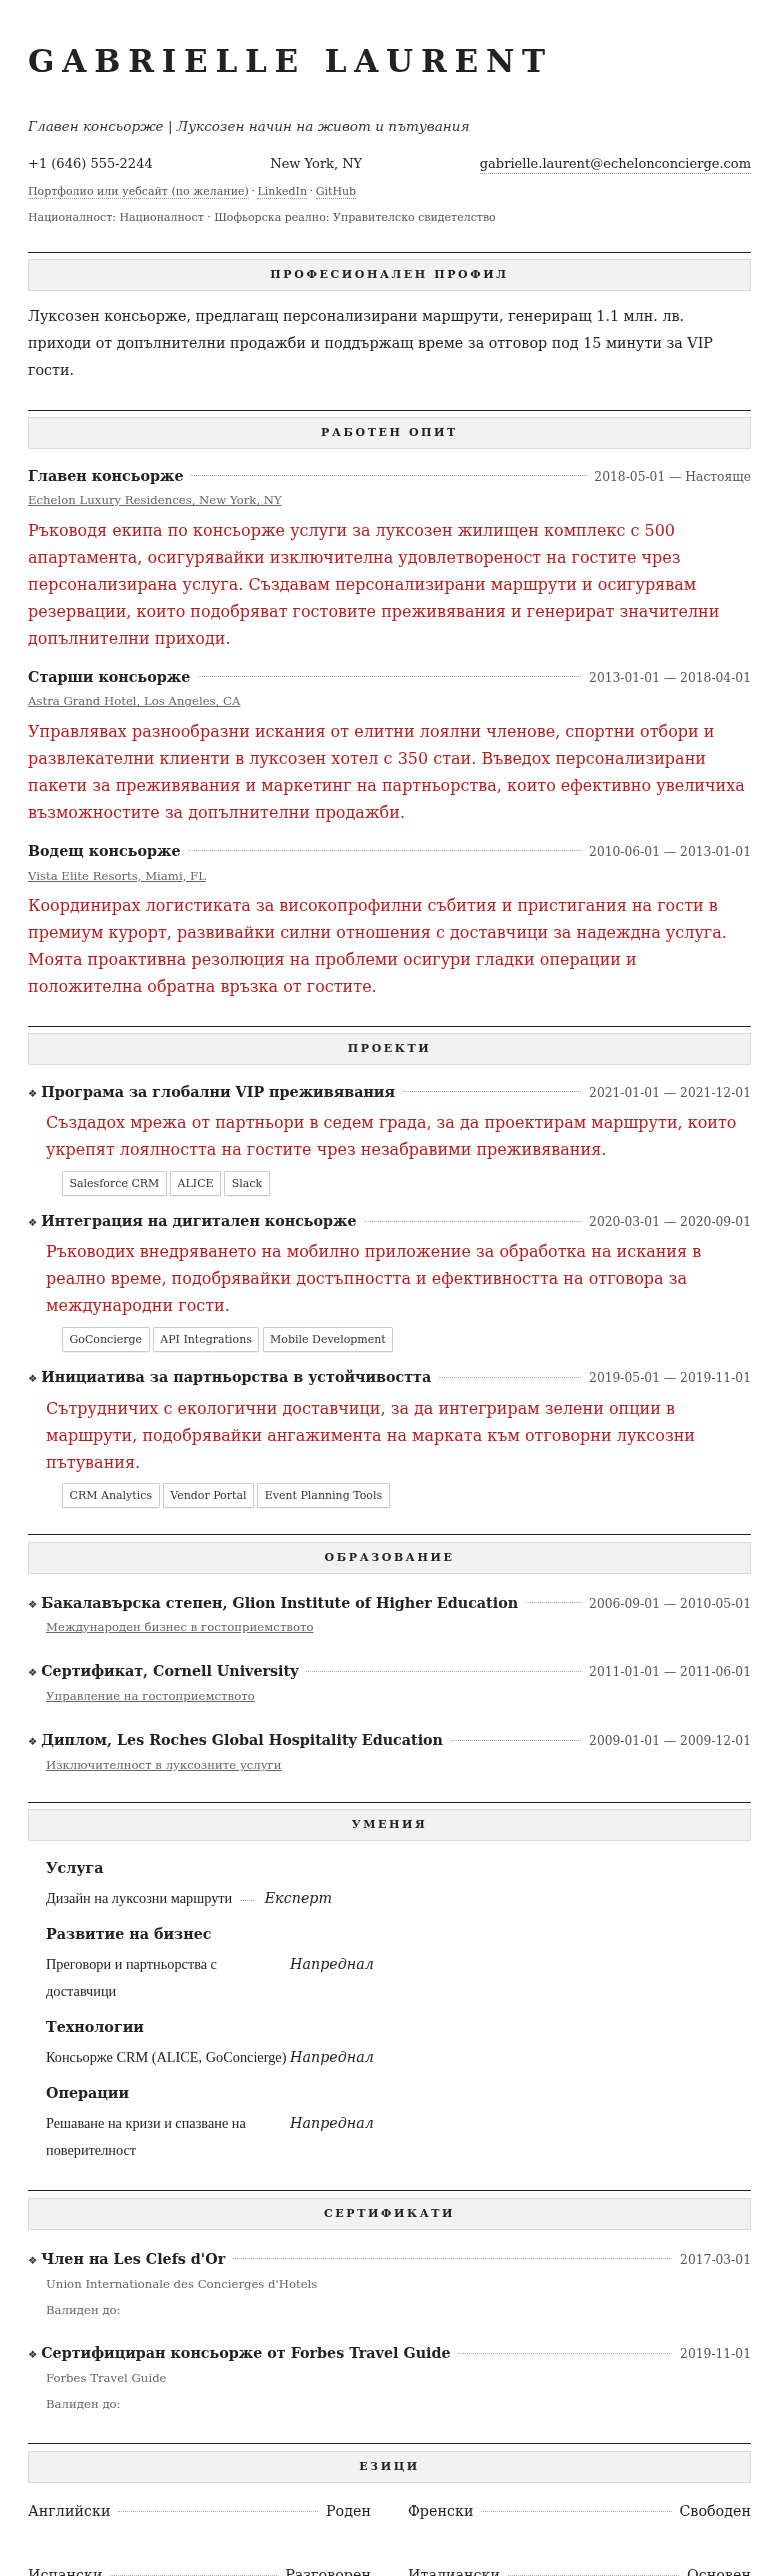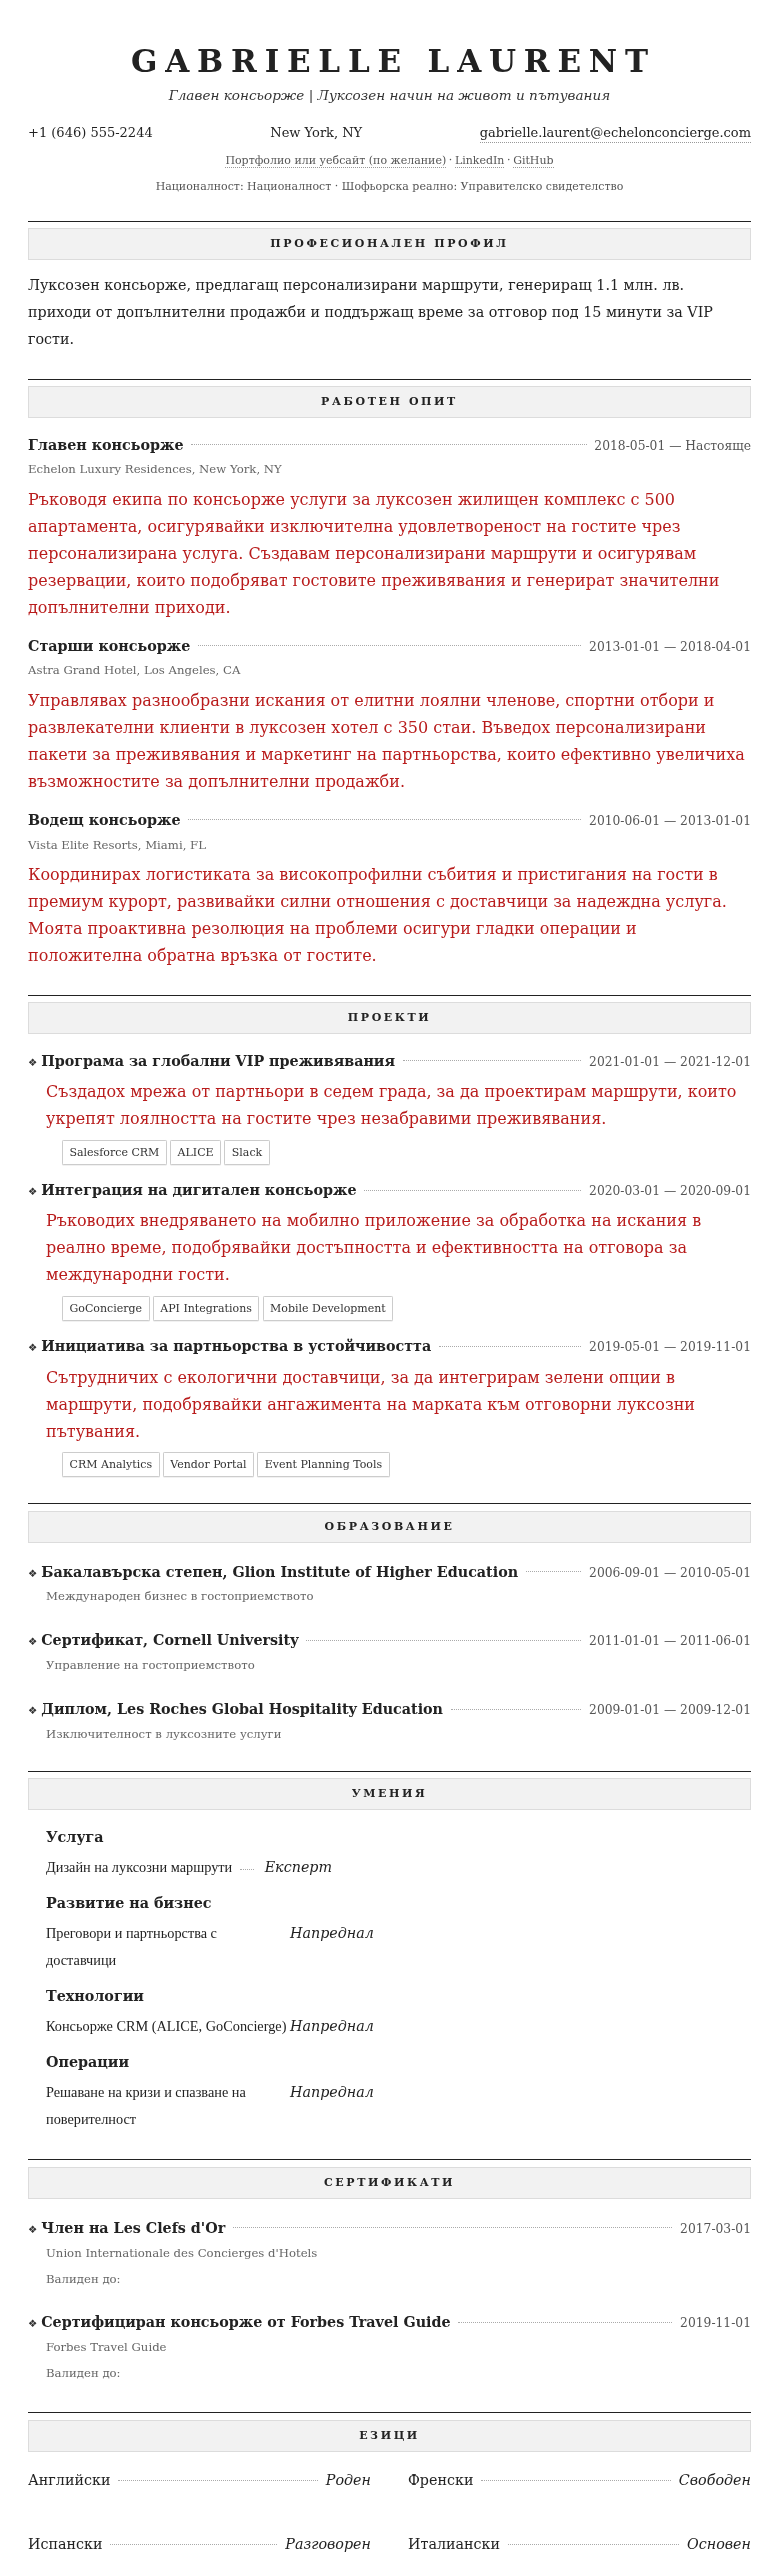--- a/index.html
+++ b/index.html
@@ -2,28 +2,28 @@
 <html style="font-size:10.4px"><head>
 <meta charset="utf-8">
 <style>
   * { box-sizing: border-box; margin: 0; padding: 0; }
   html, body { width: 779px; background: #ffffff; }
   body {
     font-family: "DejaVu Serif", serif;
     color: #222222;
     padding: 0 28px 39px 28px;
   }
-  .header { text-align: center; padding-top: 40px; }
+  .header { text-align: left; padding-top: 40px; }
   .name {
     font-size: 31px; font-weight: bold; letter-spacing: 7.8px;
     color: #222; line-height: 42px; margin-right: -7.8px;
   }
   .title {
     font-size: 13.6px; font-style: italic; color: #333;
-    margin-top: 4px; line-height: 18px;
+    margin-top: 35px; line-height: 18px;
   }
   .contact-row {
     display: flex; justify-content: space-between; align-items: baseline;
     margin-top: 19.5px; font-size: 13px; line-height: 18px; color: #222;
   }
   .contact-row .email { border-bottom: 0.6px dotted #999; }
   .links {
     margin-top: 9px; font-size: 11px; color: #555; line-height: 17px;
   }
   .links a { color: #555; text-decoration: none; border-bottom: 0.6px dotted #999; }
@@ -45,21 +45,21 @@
   .entry { margin-bottom: 14.3px; }
   .entry-head {
     display: flex; align-items: baseline; font-size: 14.3px; line-height: 22px;
   }
   .entry-head .bullet { font-size: 10.4px; margin-right: 3.9px; color: #333; }
   .entry-head .entry-title { font-weight: bold; color: #222; white-space: nowrap; }
   .entry-head .leader {
     flex: 1; border-bottom: 0.6px dotted #aaa; margin: 0 7.8px; position: relative; top: -4.5px;
   }
   .entry-head .dates { font-size: 12.3px; color: #555; white-space: nowrap; }
-  .entry-sub { font-size: 11.7px; color: #666; line-height: 21px; margin-top: 2.6px; }
+  .entry-sub { font-size: 11.7px; color: #666; line-height: 21px; margin-top: 2.6px; text-decoration: underline; }
   .entry-desc { font-size: 16px; line-height: 27px; color: #b91c1c; margin-top: 5.2px; }
   .indent { padding-left: 18px; }
 
   .tags { display: flex; gap: 3.2px; margin-top: 7.8px; padding-left: 34px; }
   .tag {
     border: 0.6px solid #ccc; border-radius: 1.3px; font-size: 11px; color: #333;
     padding: 0 6.5px; height: 25px; line-height: 23.4px; background: #fff;
     box-shadow: 0 0.6px 0 #e3e3e3;
   }
 
@@ -70,21 +70,21 @@
   .skill-name.short { width: auto; }
   .skill-leader { width: 14.3px; border-bottom: 0.6px dotted #aaa; margin: 14.3px 10.4px 0 7.8px; height: 0.6px; }
   .skill-level { font-size: 14.3px; font-style: italic; line-height: 27px; color: #222; }
 
   .cert-sub { font-size: 11.7px; color: #666; line-height: 26px; padding-left: 18px; }
 
   .lang-grid { display: grid; grid-template-columns: 1fr 1fr; column-gap: 13px; row-gap: 5.2px; gap: 37px; }
   .lang-row { display: flex; align-items: baseline; font-size: 14.3px; line-height: 27px; }
   .lang-name { color: #222; }
   .lang-leader { flex: 1; border-bottom: 0.6px dotted #aaa; margin: 0 7.8px; position: relative; top: -4.5px; }
-  .lang-level { font-style: italic; color: #222; }
+  .lang-level { color: #222; }
 
   .hobby-grid { display: grid; grid-template-columns: 1fr 1fr; padding-left: 34px; }
   .hobby-grid ul { list-style: none; }
   .hobby-grid li {
     font-size: 14.3px; line-height: 27px; color: #222; position: relative; padding-left: 17px;
     margin-bottom: 1.3px;
   }
   .hobby-grid li::before {
     content: "•"; position: absolute; left: 0; top: 0; font-size: 13px;
   }

